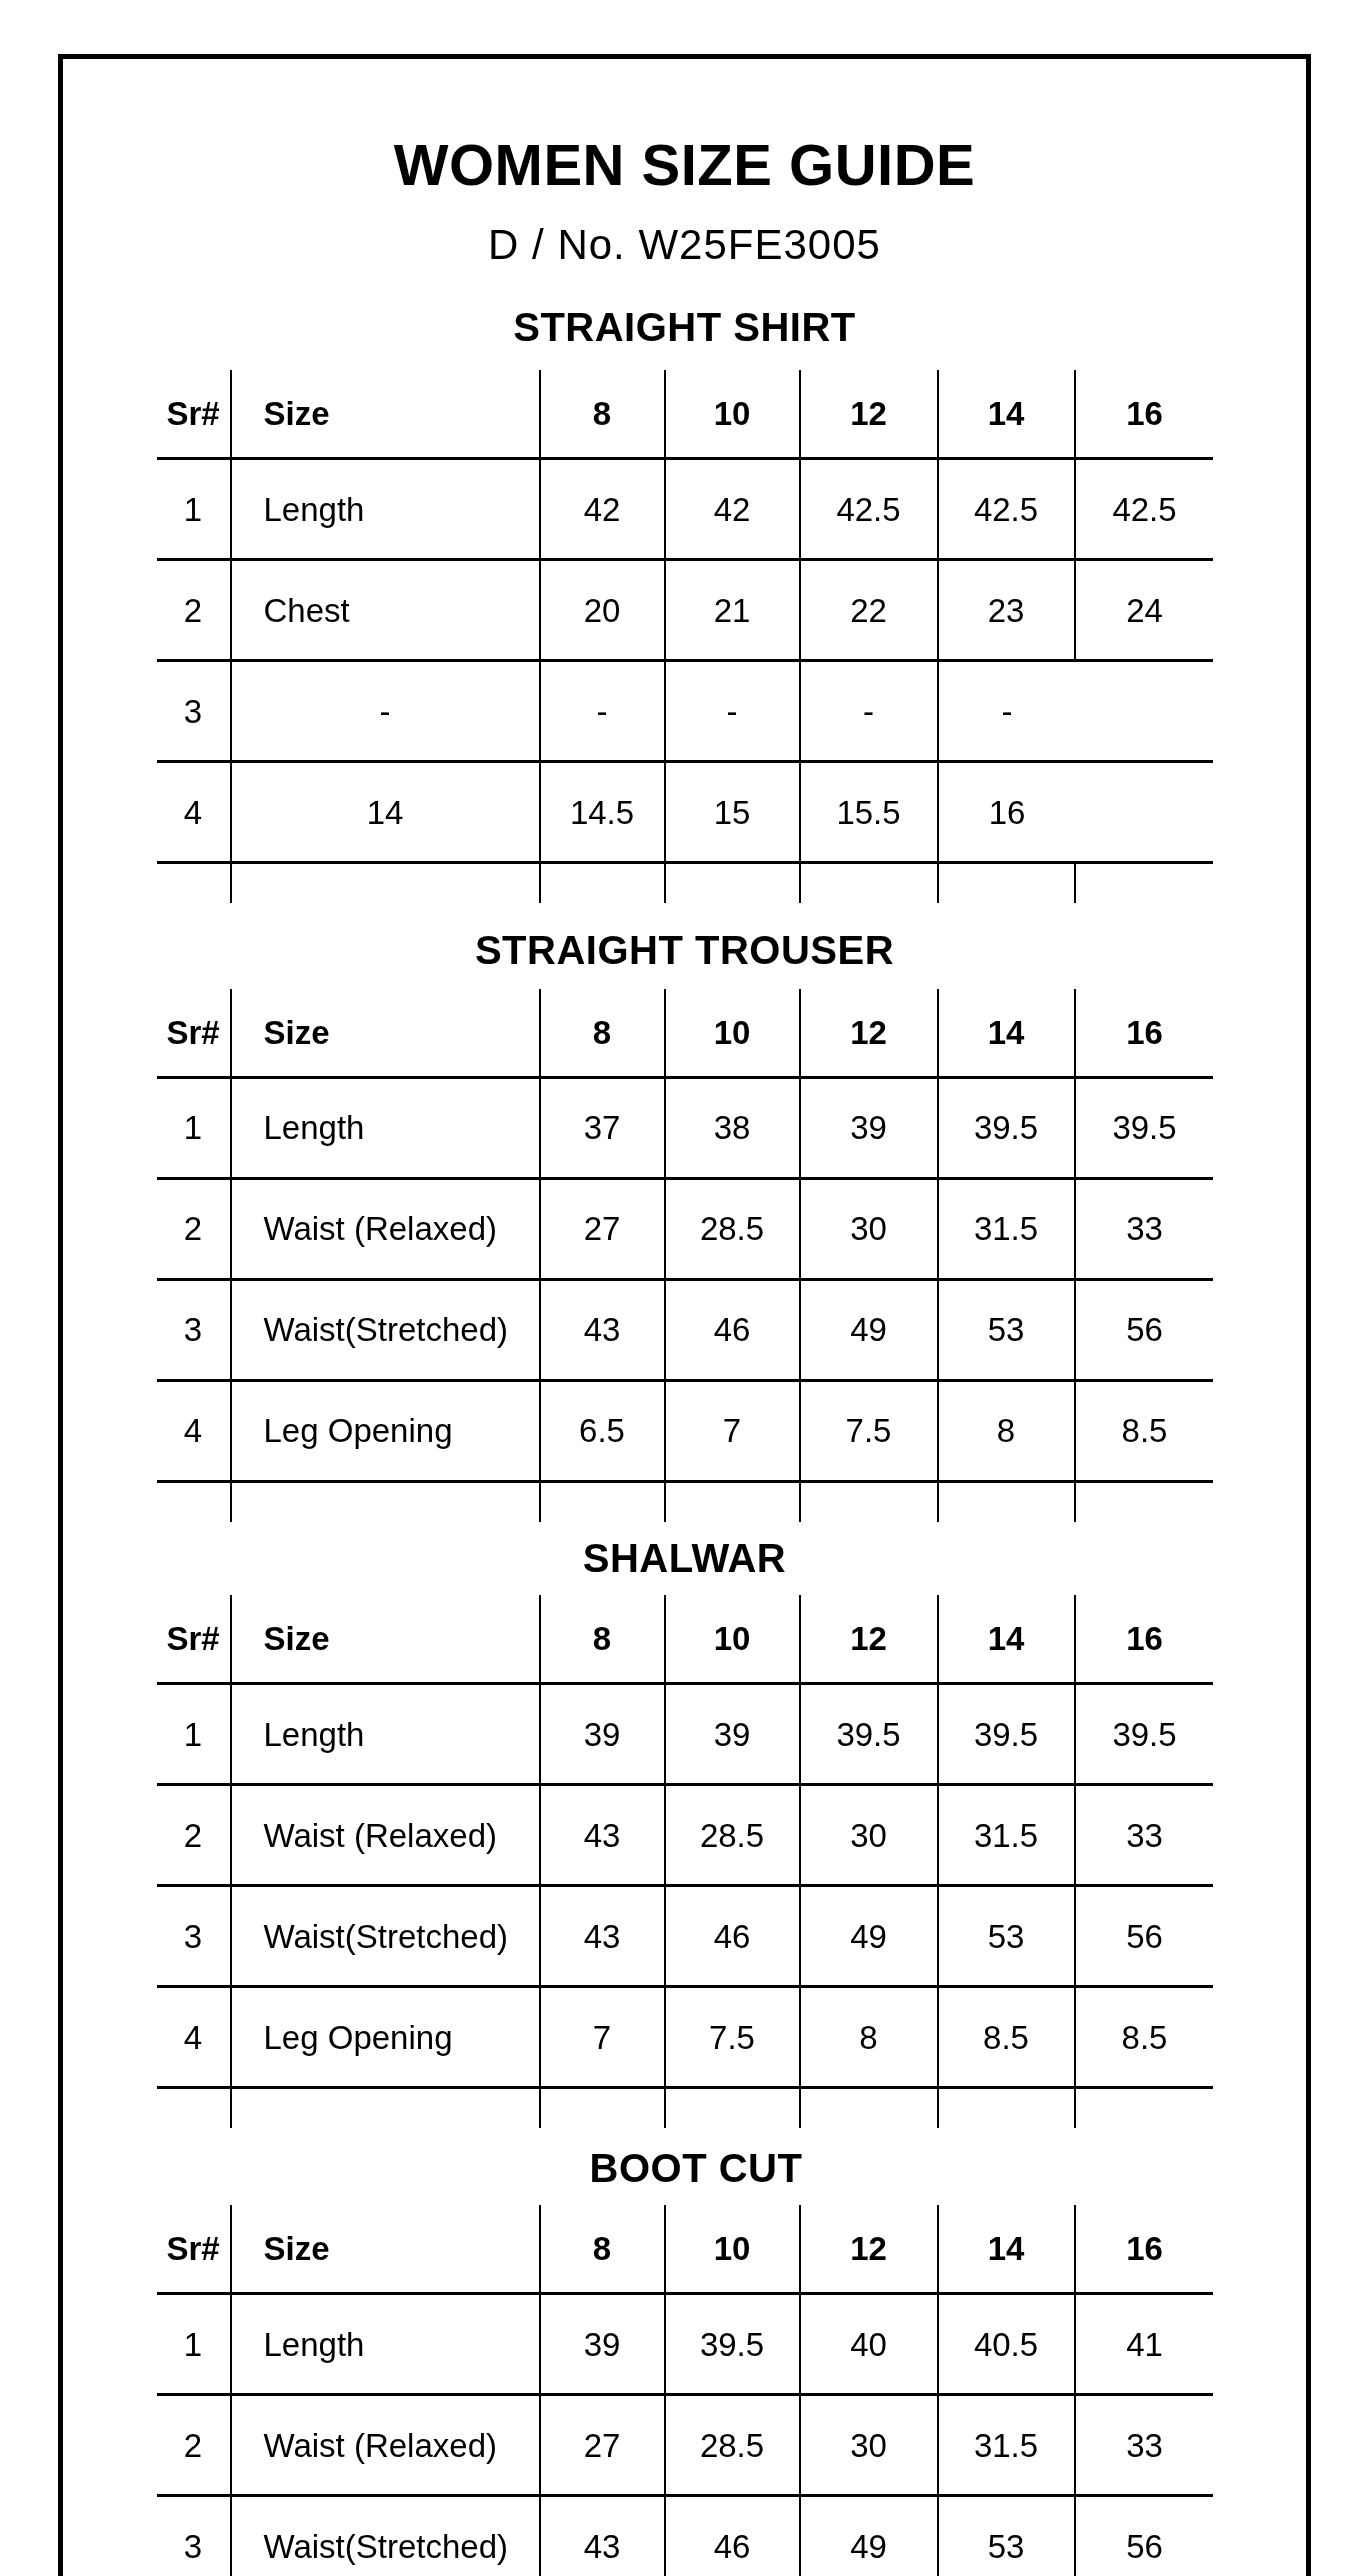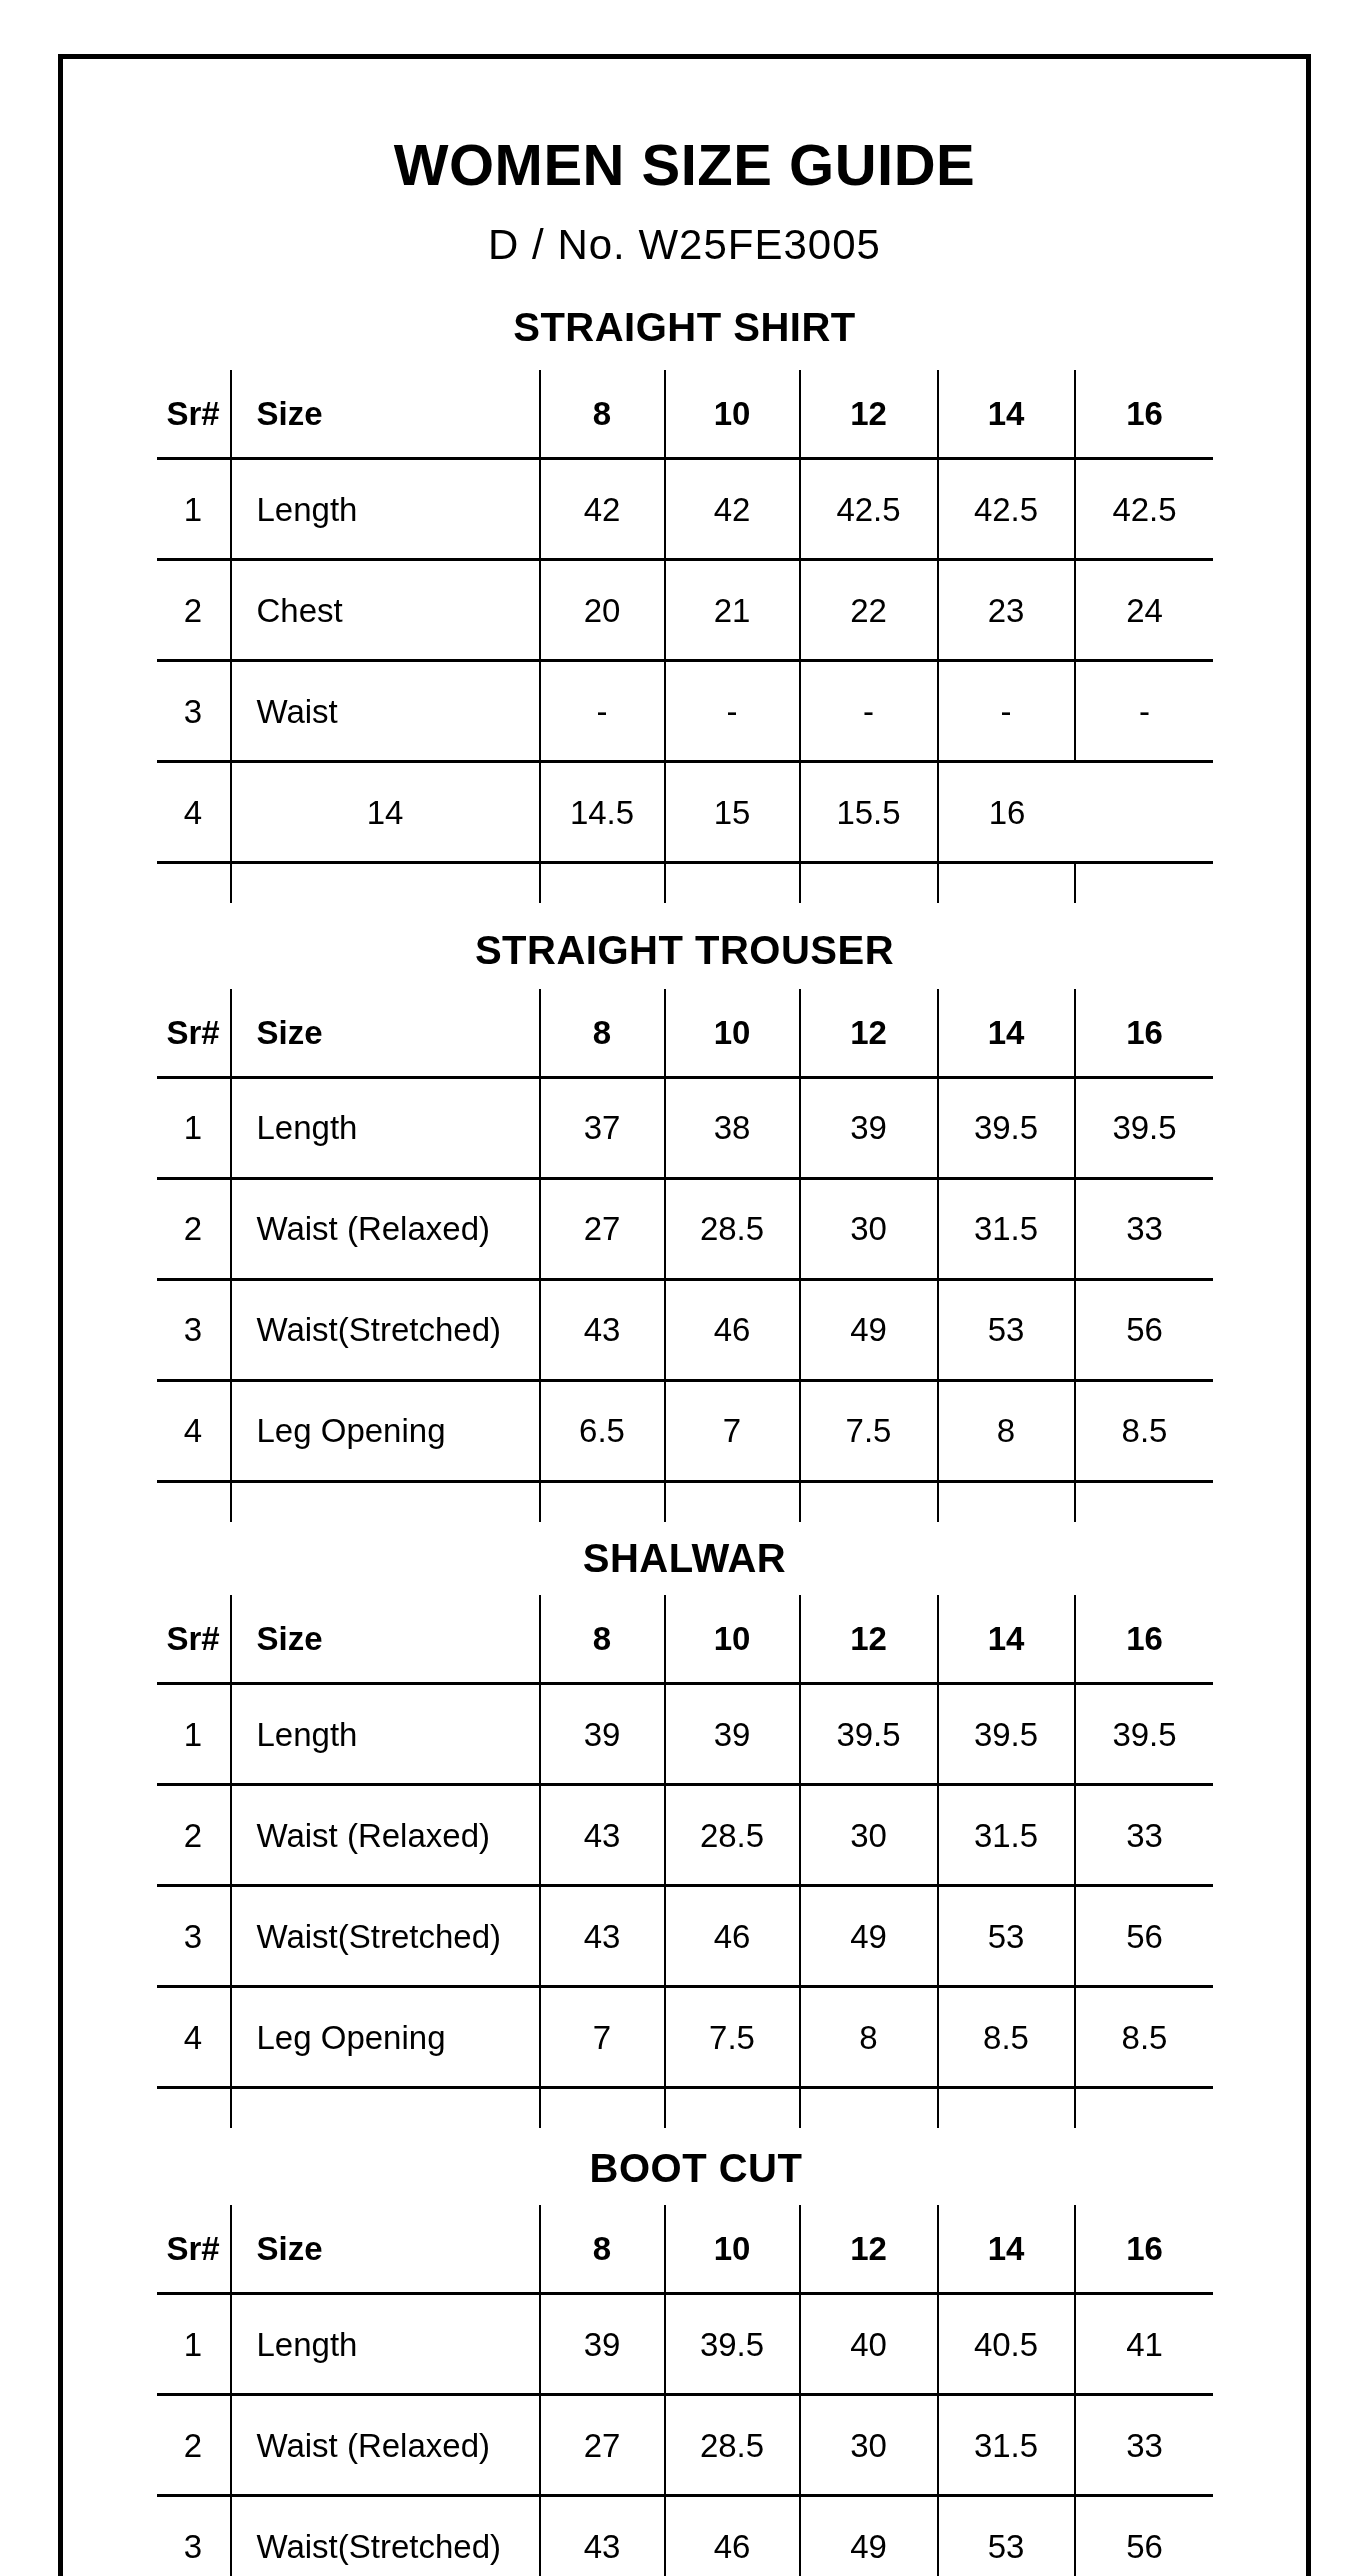--- a/index.html
+++ b/index.html
@@ -50,21 +50,21 @@
   .trow.head { height: 90px; }
   .trow.body { height: 101px; }
   .trow.tail { height: 39px; border-bottom: none; }
   .trow > div { border-right: 2.1px solid #000; }
   .trow > div:last-child { border-right: none; }
 
   .cell {
     display: flex; align-items: center; justify-content: center;
     font-size: 33px; line-height: 1; text-align: center;
   }
-  .cell.label { justify-content: flex-start; padding-left: 25px; text-align: right; }
+  .cell.label { justify-content: flex-start; padding-left: 32px; text-align: right; }
   .trow.head .cell { font-weight: 700; }
 </style>
 </head>
 <body>
 
 <div class="page">
   <div class="frame">
     <div class="content">
 
       <div class="title">WOMEN SIZE GUIDE</div>
@@ -94,21 +94,20 @@
           <div class="cell sr">2</div>
           <div class="cell label">Chest</div>
           <div class="cell val">20</div>
           <div class="cell val">21</div>
           <div class="cell val">22</div>
           <div class="cell val">23</div>
           <div class="cell val">24</div>
         </div>
         <div class="trow body">
           <div class="cell sr">3</div>
-          <div class="cell label">Waist</div>
           <div class="cell val">-</div>
           <div class="cell val">-</div>
           <div class="cell val">-</div>
           <div class="cell val">-</div>
           <div class="cell val">-</div>
         </div>
         <div class="trow body">
           <div class="cell sr">4</div>
           <div class="cell val">14</div>
           <div class="cell val">14.5</div>

